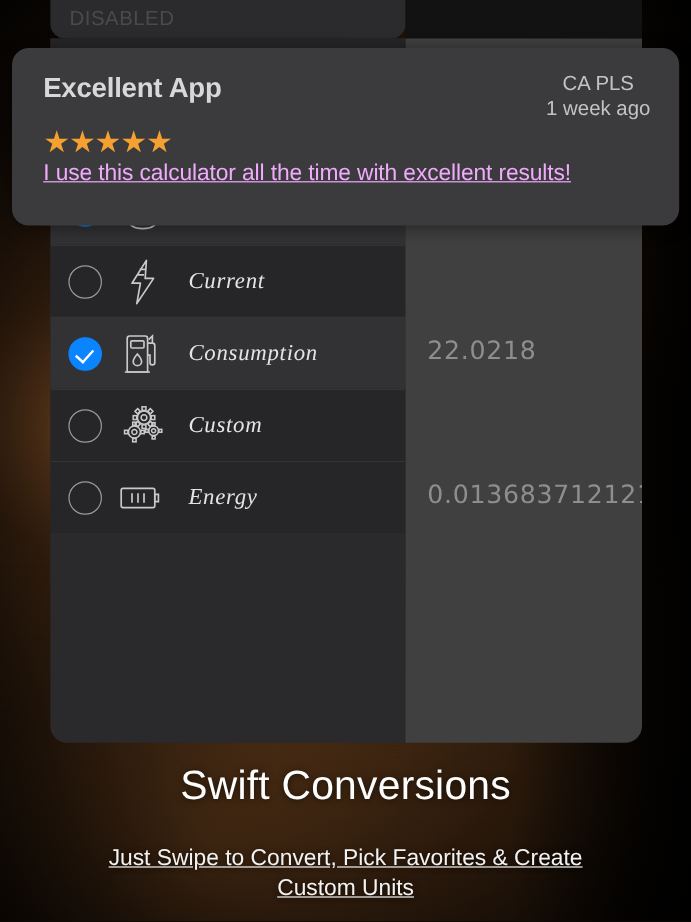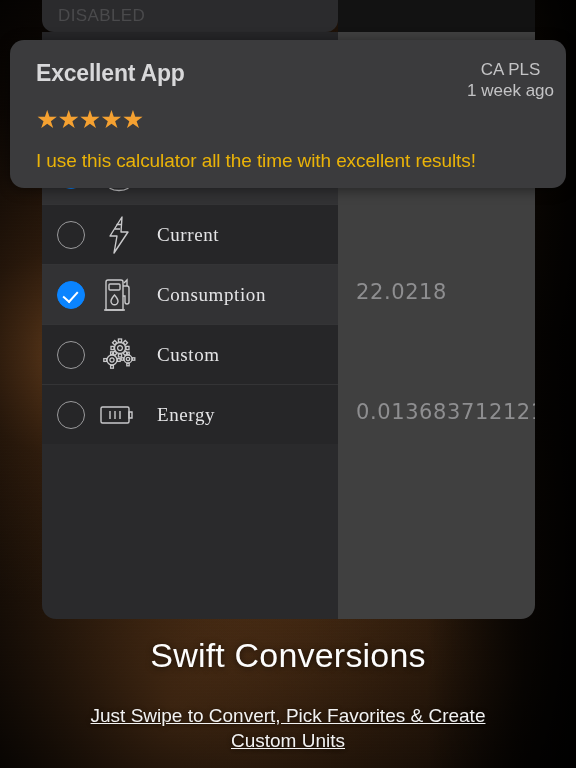--- a/index.html
+++ b/index.html
@@ -154,20 +154,21 @@
   }
   .icon-cell svg { display: block; }
 
   .row-label {
     margin-left: 10px;
     color: #e4e4e6;
     font-size: 19px;
     font-family: "Liberation Serif", "DejaVu Serif", serif;
     letter-spacing: 0.6px;
     white-space: nowrap;
+    font-style: italic;
   }
 
   
   .val {
     position: absolute;
     left: 18px;
     color: #8e8e90;
     font-size: 21px;
     font-family: "DejaVu Sans", sans-serif;
     letter-spacing: 0.6px;
@@ -177,21 +178,21 @@
   
   .review-card {
     position: absolute;
     left: 10px;
     top: 40px;
     width: 556px;
     height: 148px;
     background: #3b3b3d;
     border-radius: 14px;
     box-sizing: border-box;
-    padding: 20px 12px 0 26px;
+    padding: 20px 24px 0 26px;
     box-shadow: 0 2px 14px rgba(0,0,0,0.45);
   }
   .rv-top {
     display: flex;
     justify-content: space-between;
     align-items: flex-start;
   }
   .rv-title {
     color: #d8d8da;
     font-size: 23px;
@@ -205,24 +206,25 @@
     line-height: 1.22;
   }
   .rv-stars {
     margin-top: 6px;
     color: #f5a131;
     font-size: 25px;
     letter-spacing: -1px;
     line-height: 1;
   }
   .rv-body {
-    margin-top: 18px;
-    color: #eab308;
+    margin-top: 2px;
+    color: #f0abfc;
     font-size: 19px;
     letter-spacing: -0.1px;
+    text-decoration: underline;
   }
 
   
   .caption {
     position: absolute;
     left: 0;
     top: 636px;
     width: 576px;
     text-align: center;
   }

